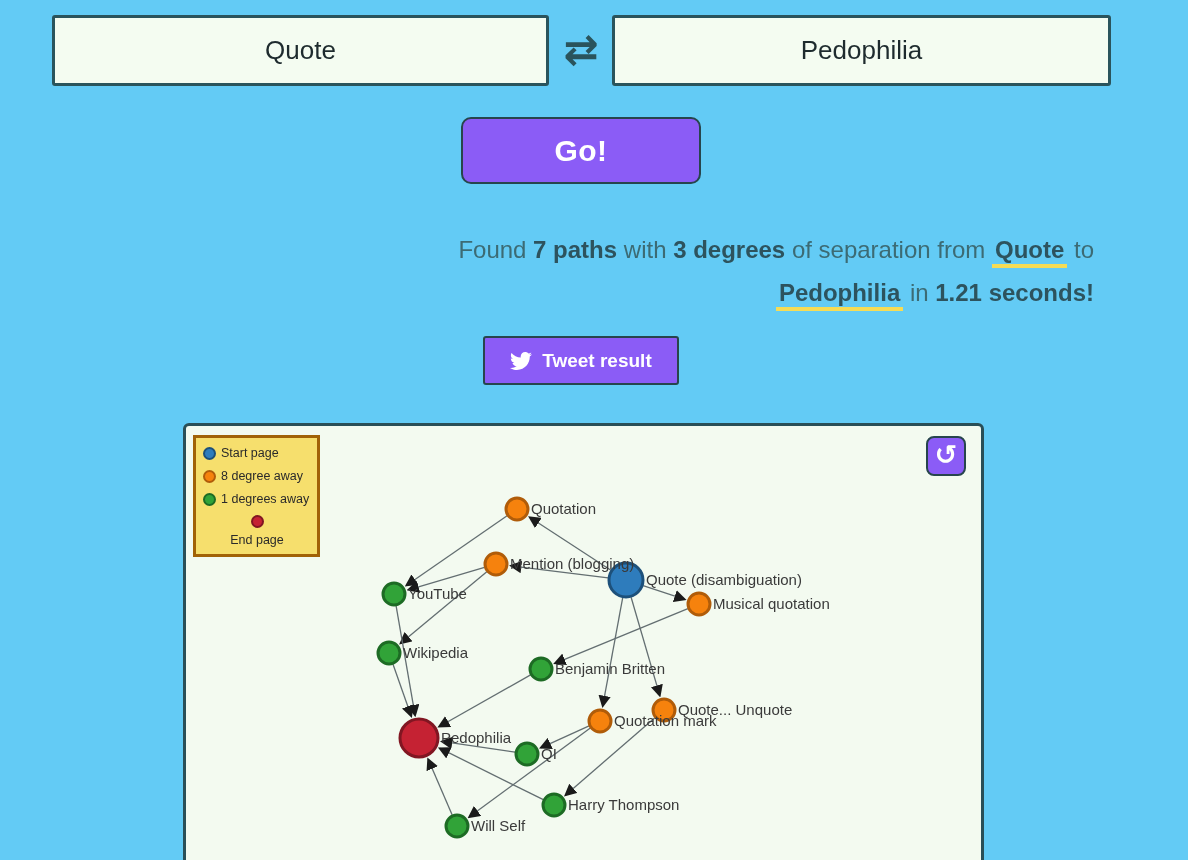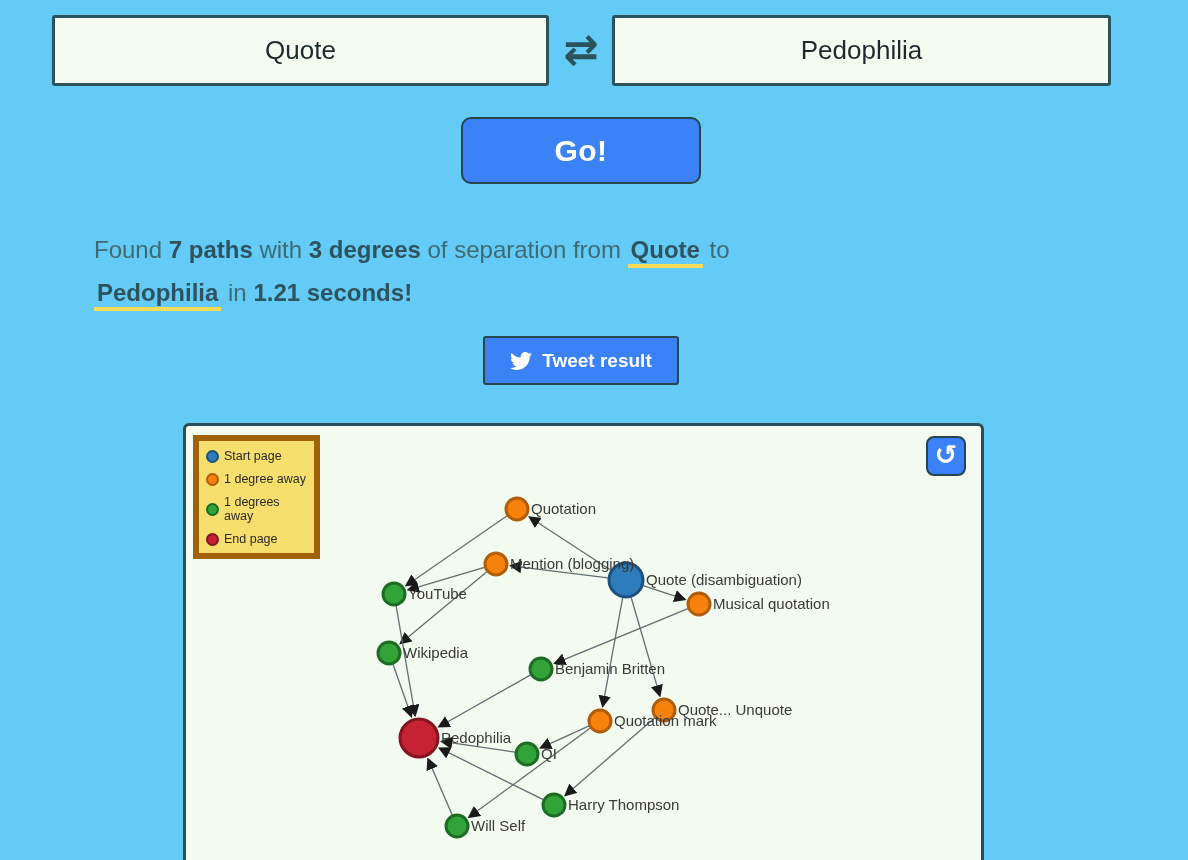--- a/index.html
+++ b/index.html
@@ -21,58 +21,58 @@
   #to-input   { left:612px; width:499px; }
   .swap {
     position:absolute; left:553px; top:18px; width:56px; height:64px;
     display:flex; align-items:center; justify-content:center;
     background:transparent; border:none; cursor:pointer;
     font-family:"DejaVu Sans", sans-serif;
     font-size:42px; font-weight:bold; color:#2a545c; line-height:1;
   }
   
   .coral-btn {
-    background:#3b82f6; border:2px solid #27454d; color:#fff;
+    background:#8b5cf6; border:2px solid #27454d; color:#fff;
     font-family:"Liberation Sans", sans-serif; font-weight:bold;
     display:flex; align-items:center; justify-content:center; cursor:pointer;
   }
   #go-button {
     position:absolute; left:461px; top:117px; width:240px; height:67px;
     border-radius:10px; font-size:30px; letter-spacing:0.5px;
   }
   #tweet-button {
     position:absolute; left:483px; top:336px; width:196px; height:49px;
     border-radius:3px; font-size:19px; gap:10px;
   }
   #tweet-button svg { width:22px; height:22px; fill:#ffffff; }
   
   #result-summary {
     position:absolute; left:94px; top:228px; width:1000px;
-    text-align:left; font-size:24px; line-height:43px; color:#3c6b74;
+    text-align:right; font-size:24px; line-height:43px; color:#3c6b74;
   }
   #result-summary .seg-b { font-weight:bold; color:#2d535e; }
   #result-summary .seg-u { border-bottom:4px solid #f6dc55; padding:0 3px 1px 3px; }
   
   #graph-panel {
     position:absolute; left:183px; top:423px; width:801px; height:470px;
     background:#f3faf0; border:3px solid #294f57; border-radius:6px;
     overflow:hidden;
   }
   #graph-svg { position:absolute; left:0; top:0; width:795px; height:464px; cursor:grab; }
   #graph-svg text {
     font-family:"Liberation Sans", sans-serif; font-size:15px; fill:#3a3a3a;
   }
   
   #legend {
     position:absolute; left:7px; top:9px; width:127px;
-    background:#f6df6d; border:6px solid #a16207;
+    background:#f6df6d; border:3px solid #a16207;
     padding:8px 6px 7px 7px; z-index:2;
   }
   .legend-item { display:flex; align-items:center; gap:5px; margin-bottom:9px; }
-  .legend-item:last-child { margin-bottom:0; }
+  .legend-item:last-child { margin-bottom:0;flex-direction:column; }
   .legend-dot {
     width:13px; height:13px; border-radius:50%; flex:0 0 auto;
     border:2px solid #444;
   }
   .legend-label { font-size:12.5px; color:#2a2a2a; }
   
   #reset-button {
     position:absolute; right:15px; top:10px; width:40px; height:40px;
     border-radius:8px; z-index:2;
     font-family:"DejaVu Sans", sans-serif; font-size:27px; font-weight:bold;
@@ -152,21 +152,21 @@
       <text x="285" y="405">Will Self</text>
     </svg>
 
   <div id="legend">
     <div class="legend-item">
       <span class="legend-dot" style="background: rgb(46, 124, 188); border-color: rgb(29, 80, 122);"></span>
       <span class="legend-label">Start page</span>
     </div>
     <div class="legend-item">
       <span class="legend-dot" style="background: rgb(246, 130, 13); border-color: rgb(176, 92, 9);"></span>
-      <span class="legend-label">1 degree away</span>
+      <span class="legend-label">8 degree away</span>
     </div>
     <div class="legend-item">
       <span class="legend-dot" style="background: rgb(49, 163, 56); border-color: rgb(29, 107, 36);"></span>
       <span class="legend-label">1 degrees away</span>
     </div>
     <div class="legend-item">
       <span class="legend-dot" style="background: rgb(197, 34, 51); border-color: rgb(129, 22, 34);"></span>
       <span class="legend-label">End page</span>
     </div>
   </div>

